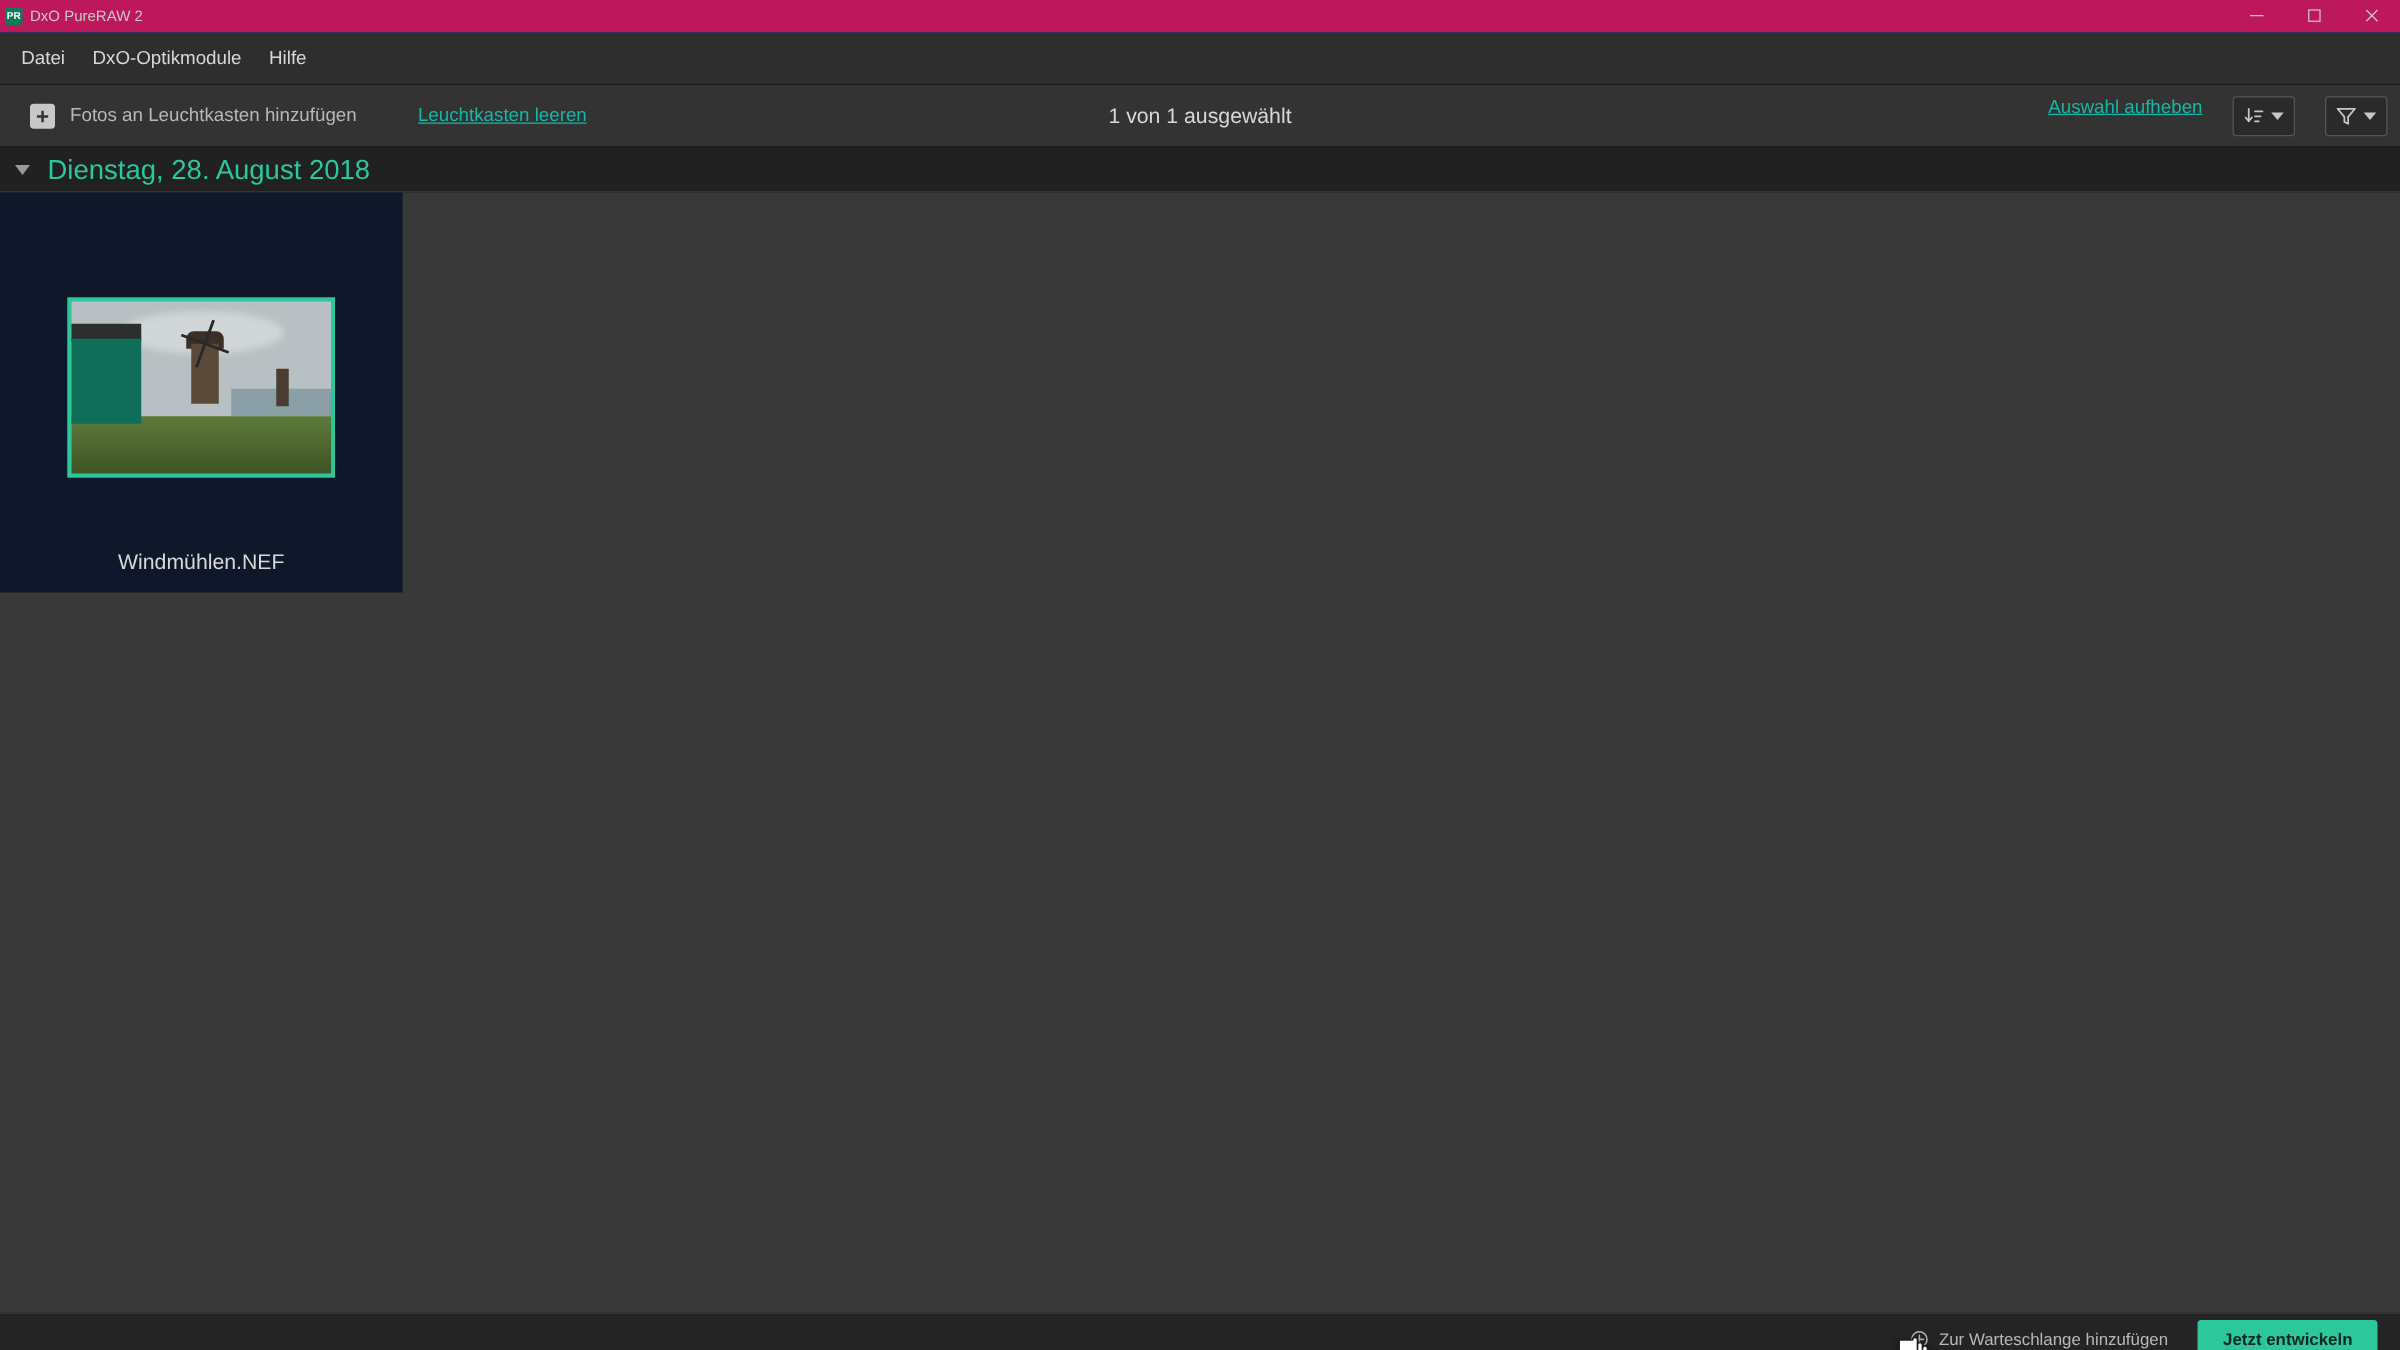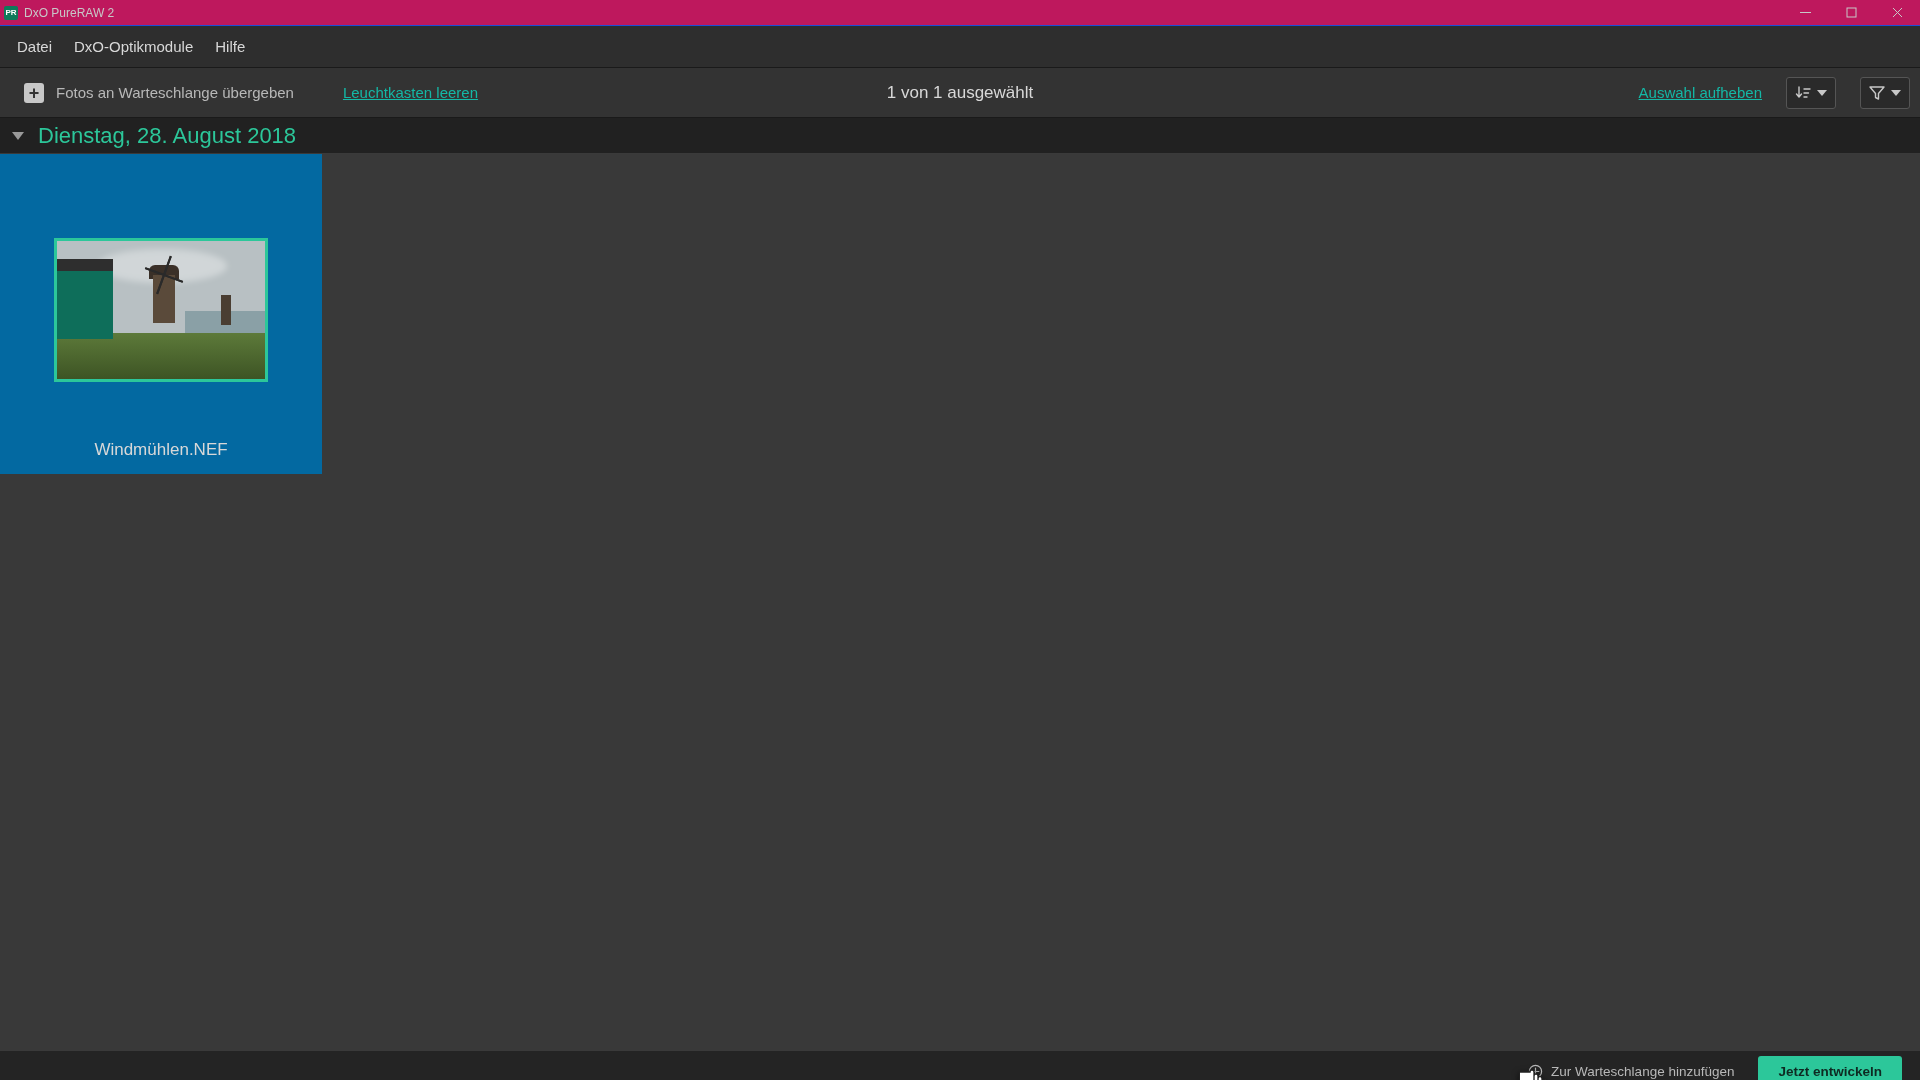--- a/index.html
+++ b/index.html
@@ -75,21 +75,21 @@
     text-decoration: underline;
     cursor: pointer;
     margin-left: 15px;
   }
   .selection-status {
     position: absolute; left: 50%; transform: translateX(-50%);
     color: #d8d8d8; font-size: 17px;
   }
   .tool-group-right {
     margin-left: auto;
-    display: flex; align-items: center; gap: 24px;
+    display: flex; gap: 24px;
   }
   .icon-dd {
     background: #2a2a2a;
     border: 1px solid #555;
     border-radius: 3px;
     height: 32px;
     padding: 0 8px;
     display: flex; align-items: center; gap: 6px;
     color: #c8c8c8;
   }
@@ -118,21 +118,21 @@
   
   .lighttable {
     background: #393939;
     height: calc(1080px - 26px - 30px - 50px - 36px - 42px);
     display: flex; align-items: flex-start;
     padding: 0;
     position: relative;
   }
   .thumb-cell {
     width: 322px; height: 320px;
-    background: #0369a1;
+    background: #0f172a;
     display: flex; flex-direction: column; align-items: center; justify-content: flex-start;
     padding-top: 84px;
   }
   .thumb-frame {
     width: 214px; height: 144px;
     border: 3px solid #2cc79a;
     background: #888;
     position: relative;
     overflow: hidden;
   }
@@ -212,21 +212,21 @@
 <div class="menubar">
   <div class="menu-item">Datei</div>
   <div class="menu-item">DxO-Optikmodule</div>
   <div class="menu-item">Hilfe</div>
 </div>
 
 <div class="toolbar">
   <div class="tool-group-left">
     <div class="tool-add">
       <span class="plus-badge">+</span>
-      <span>Fotos an Warteschlange übergeben</span>
+      <span>Fotos an Leuchtkasten hinzufügen</span>
     </div>
     <span class="tool-link">Leuchtkasten leeren</span>
   </div>
 
   <div class="selection-status">1 von 1 ausgewählt</div>
 
   <div class="tool-group-right">
     <span class="tool-link">Auswahl aufheben</span>
 
     <div class="icon-dd">

